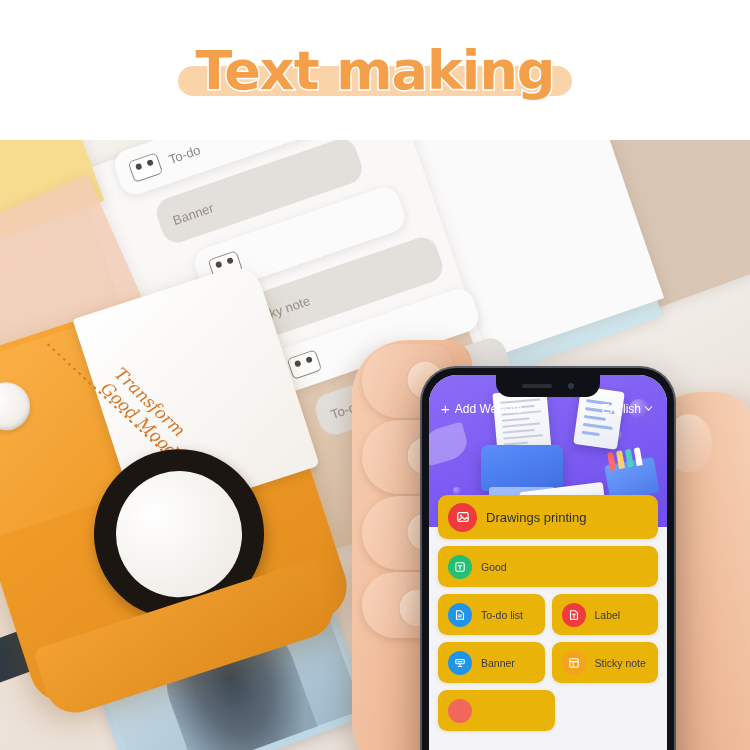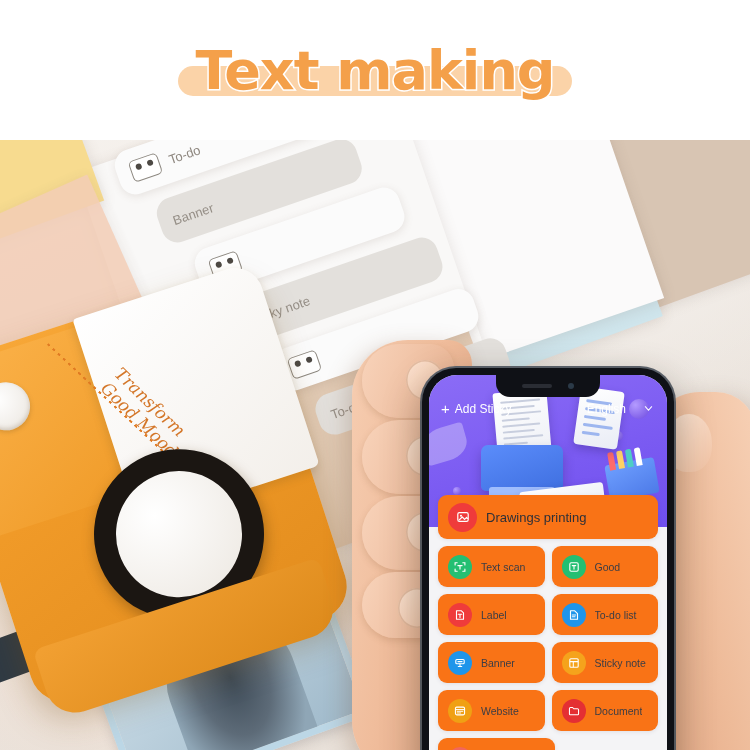--- a/index.html
+++ b/index.html
@@ -252,21 +252,21 @@
     overflow:hidden;
   }
   .app-bar {
     position:relative; z-index:6;
     display:flex; align-items:center; justify-content:space-between;
     padding:26px 14px 0 12px;
     color:#ffffff;
   }
   .add-device { display:flex; align-items:center; gap:5px; font-size:12px; }
   .plus-ico { font-size:15px; line-height:1; font-weight:300; }
-  .lang { display:flex; align-items:center; gap:18px; font-size:12px; }
+  .lang { display:flex; align-items:center; gap:3px; font-size:12px; }
 
   
   .ill-printer {
     position:absolute; left:52px; top:70px; width:82px; height:46px;
     background:linear-gradient(160deg,#5b8dfb,#3f6fe0);
     border-radius:7px 7px 5px 5px; z-index:3;
     box-shadow:0 6px 12px rgba(40,30,90,.3);
   }
   .ill-printer::after {
     content:""; position:absolute; left:8px; bottom:-9px; width:66px; height:13px;
@@ -312,21 +312,21 @@
     position:absolute; top:-12px; width:6px; height:18px; border-radius:2px 2px 0 0; display:block;
   }
 
   
   .grid-wrap {
     position:absolute; left:0; right:0; top:120px; bottom:34px;
     padding:0 9px; z-index:8;
     display:flex; flex-direction:column; gap:7px;
   }
   .card {
-    background:#f97316;
+    background:#eab308;
     border-radius:9px;
     box-shadow:0 1px 4px rgba(60,50,80,.10);
     display:flex; align-items:center; gap:9px;
     padding:0 10px;
   }
   .card-wide { height:44px; }
   .row { display:flex; gap:7px; }
   .row .card { flex:1 1 0; height:41px; min-width:0; }
   .row .spacer { flex:1 1 0; }
   .ico {
@@ -425,21 +425,21 @@
 
       <div class="notch">
         <span class="notch-speaker"></span>
         <span class="notch-cam"></span>
       </div>
 
       <div class="hero">
         <div class="app-bar">
           <div class="add-device">
             <span class="plus-ico">+</span>
-            <span>Add Sticky</span>
+            <span>Add Website</span>
           </div>
           <div class="lang">
             <span>English</span>
             <svg width="9" height="9" viewBox="0 0 10 10">
               <path d="M1.5 3 L5 7 L8.5 3" fill="none" stroke="#ffffff" stroke-width="1.2" stroke-linecap="round"></path>
             </svg>
           </div>
         </div>
 
         <div class="swoosh"></div>
@@ -483,55 +483,46 @@
               <path d="M5 14 L9 10 L12 13 L14.5 10.5 L16 12.5" fill="none" stroke="#fff" stroke-width="1.5" stroke-linejoin="round"></path>
             </svg>
           </span>
           <span class="card-label">Drawings printing</span>
         </div>
 
         <div class="row">
           <div class="card">
             <span class="ico" style="background:#23bf72">
               <svg width="14" height="14" viewBox="0 0 20 20">
-                <path d="M3 7V4h3M17 7V4h-3M3 13v3h3M17 13v3h-3" fill="none" stroke="#fff" stroke-width="1.6" stroke-linecap="round"></path>
-                <path d="M7 8h6M10 8v5" fill="none" stroke="#fff" stroke-width="1.6" stroke-linecap="round"></path>
-              </svg>
-            </span>
-            <span class="card-label">Text scan</span>
-          </div>
-          <div class="card">
-            <span class="ico" style="background:#23bf72">
-              <svg width="14" height="14" viewBox="0 0 20 20">
                 <rect x="4" y="4" width="12" height="12" rx="2" fill="none" stroke="#fff" stroke-width="1.6"></rect>
                 <path d="M7.5 8h5M10 8v5" fill="none" stroke="#fff" stroke-width="1.6" stroke-linecap="round"></path>
               </svg>
             </span>
             <span class="card-label">Good</span>
           </div>
         </div>
 
         <div class="row">
+          <div class="card">
+            <span class="ico" style="background:#1f95ea">
+              <svg width="14" height="14" viewBox="0 0 20 20">
+                <path d="M5 4h6l4 4v8H5z" fill="none" stroke="#fff" stroke-width="1.6" stroke-linejoin="round"></path>
+                <path d="M7.5 10h5M7.5 12.5h4" fill="none" stroke="#fff" stroke-width="1.4" stroke-linecap="round"></path>
+              </svg>
+            </span>
+            <span class="card-label">To-do list</span>
+          </div>
           <div class="card">
             <span class="ico" style="background:#ef3b3b">
               <svg width="14" height="14" viewBox="0 0 20 20">
                 <path d="M5 4h7l3 3v9H5z" fill="none" stroke="#fff" stroke-width="1.6" stroke-linejoin="round"></path>
                 <path d="M7.5 9h5M10 9v4.5" fill="none" stroke="#fff" stroke-width="1.6" stroke-linecap="round"></path>
               </svg>
             </span>
             <span class="card-label">Label</span>
-          </div>
-          <div class="card">
-            <span class="ico" style="background:#1f95ea">
-              <svg width="14" height="14" viewBox="0 0 20 20">
-                <path d="M5 4h6l4 4v8H5z" fill="none" stroke="#fff" stroke-width="1.6" stroke-linejoin="round"></path>
-                <path d="M7.5 10h5M7.5 12.5h4" fill="none" stroke="#fff" stroke-width="1.4" stroke-linecap="round"></path>
-              </svg>
-            </span>
-            <span class="card-label">To-do list</span>
           </div>
         </div>
 
         <div class="row">
           <div class="card">
             <span class="ico" style="background:#1f95ea">
               <svg width="14" height="14" viewBox="0 0 20 20">
                 <rect x="4" y="5" width="12" height="6" rx="1.5" fill="none" stroke="#fff" stroke-width="1.6"></rect>
                 <path d="M7 8h6M10 11v4M7.5 15h5" fill="none" stroke="#fff" stroke-width="1.5" stroke-linecap="round"></path>
               </svg>
@@ -542,40 +533,20 @@
             <span class="ico" style="background:#f5a31c">
               <svg width="14" height="14" viewBox="0 0 20 20">
                 <rect x="4" y="4" width="12" height="12" rx="1.5" fill="none" stroke="#fff" stroke-width="1.6"></rect>
                 <path d="M4 8h12M9 8v8" fill="none" stroke="#fff" stroke-width="1.5"></path>
               </svg>
             </span>
             <span class="card-label">Sticky note</span>
           </div>
         </div>
 
-        <div class="row">
-          <div class="card">
-            <span class="ico" style="background:#f0a014">
-              <svg width="14" height="14" viewBox="0 0 20 20">
-                <rect x="3.5" y="4.5" width="13" height="11" rx="1.8" fill="none" stroke="#fff" stroke-width="1.6"></rect>
-                <path d="M3.5 8h13" stroke="#fff" stroke-width="1.5"></path>
-                <path d="M6 10.5h8M6 12.8h5" stroke="#fff" stroke-width="1.3" stroke-linecap="round"></path>
-              </svg>
-            </span>
-            <span class="card-label">Website</span>
-          </div>
-          <div class="card">
-            <span class="ico" style="background:#e42f33">
-              <svg width="14" height="14" viewBox="0 0 20 20">
-                <path d="M3.5 6.5a1.5 1.5 0 0 1 1.5-1.5h3l1.6 1.8h5.4a1.5 1.5 0 0 1 1.5 1.5v6a1 1 0 0 1-1 1H4.5a1 1 0 0 1-1-1z" fill="none" stroke="#fff" stroke-width="1.5" stroke-linejoin="round"></path>
-              </svg>
-            </span>
-            <span class="card-label">Document</span>
-          </div>
-        </div>
 
         <div class="row">
           <div class="card">
             <span class="ico" style="background:#f2675b">
               
             </span>
 
           </div>
           <div class="spacer"></div>
         </div>

